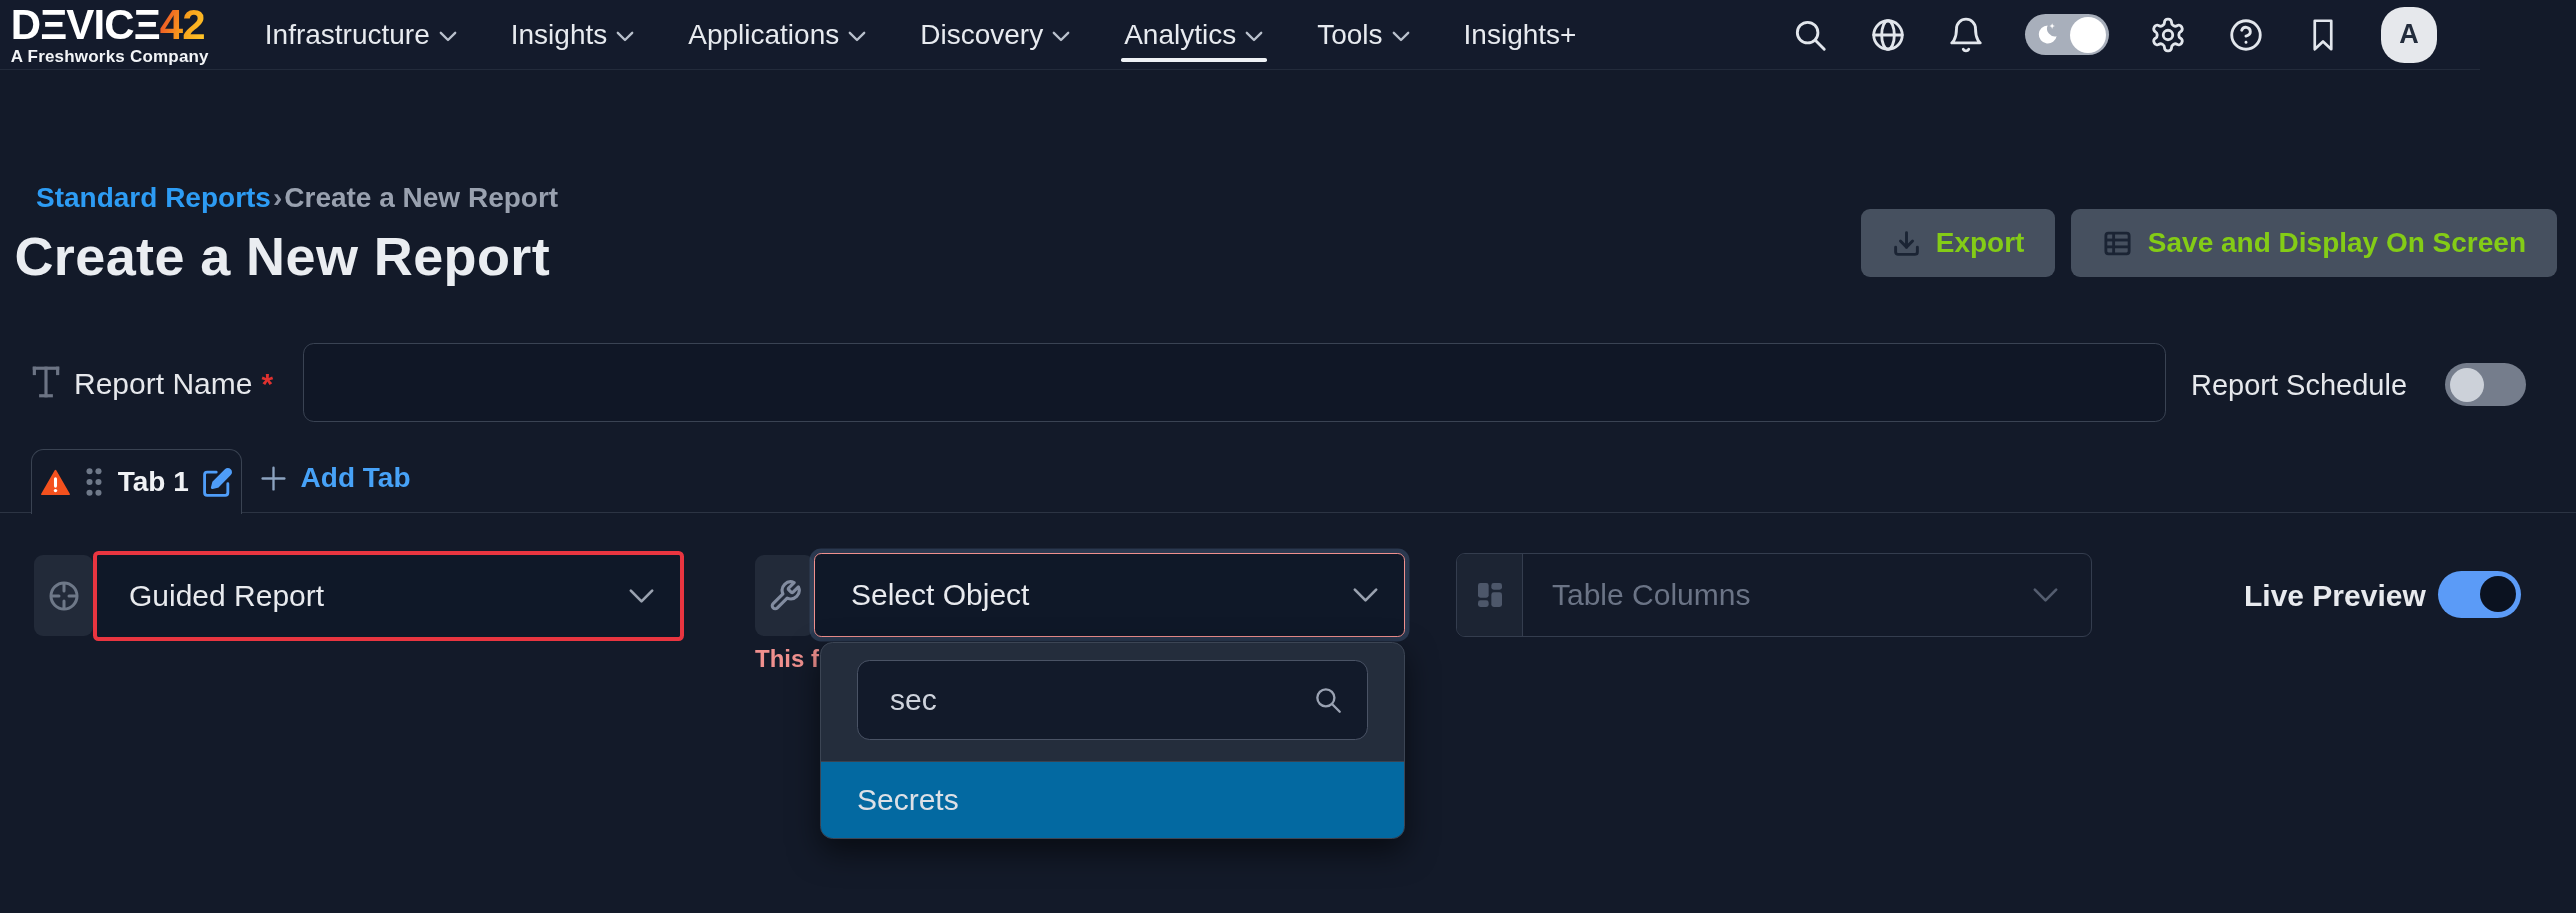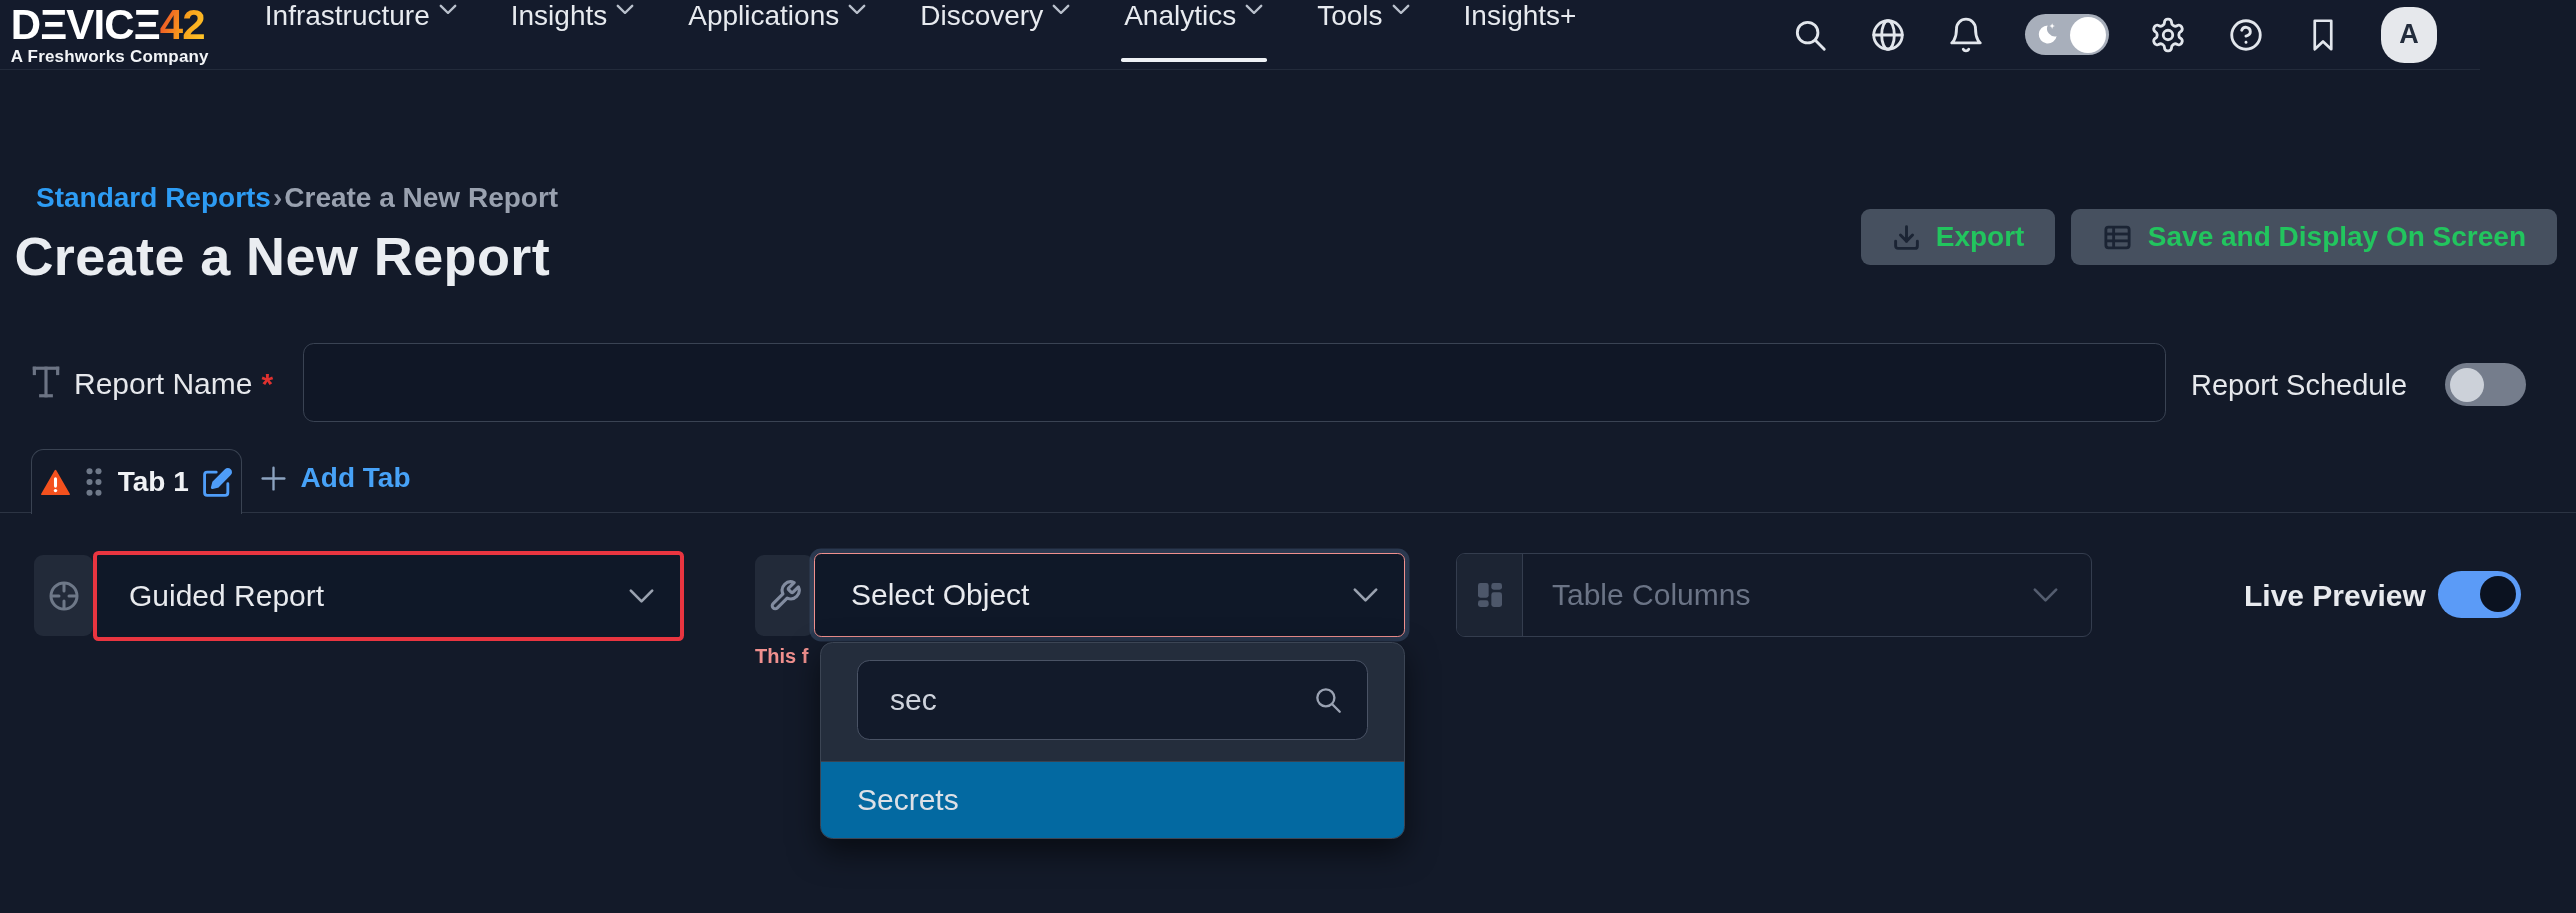--- a/index.html
+++ b/index.html
@@ -20,21 +20,21 @@
   }
   .logo-block { margin-left:10.8px; display:flex; flex-direction:column; line-height:1; cursor:pointer; }
   .logo-line { font-size:42px; font-weight:bold; letter-spacing:-0.9px; color:#ffffff; display:flex; }
   .logo-num {
     background:linear-gradient(110deg,#ee5226 10%,#f8a31c 55%,#ffc227 90%);
     -webkit-background-clip:text; background-clip:text; color:transparent;
   }
   .logo-sub { font-size:17px; font-weight:bold; color:#f2f4f7; margin-top:2.7px; letter-spacing:0.2px; }
 
   .nav-menu { display:flex; align-items:center; margin-left:56px; gap:54px; height:100%; }
-  .nav-item { display:flex; align-items:flex-start; gap:9px; font-size:28px; color:#e7eaef; cursor:pointer; height:100%; position:relative; }
+  .nav-item { display:flex; align-items:center; gap:9px; font-size:28px; color:#e7eaef; cursor:pointer; height:100%; position:relative; }
   .nav-item .chev { margin-top:3.6px; }
   .nav-item.active::after {
     content:""; position:absolute; left:-3.6px; right:-3.6px; bottom:7.2px;
     height:3.6px; background:#eef1f5; border-radius:1.8px;
   }
   .nav-right { margin-left:auto; margin-right:43px; display:flex; align-items:center; gap:40px; }
   .nav-icon { cursor:pointer; }
 
   .theme-toggle { width:84px; height:41px; border-radius:20.7px; background:#a8afbb; position:relative; cursor:pointer; }
   .theme-toggle .knob { position:absolute; right:2.7px; top:2.7px; width:36px; height:36px; border-radius:50%; background:#ffffff; }
@@ -49,23 +49,23 @@
   
   .breadcrumb { position:absolute; left:16px; top:182px; font-size:28px; font-weight:600; display:flex; gap:2px;margin-left:20px; }
   .crumb-link { color:#2d9cf4; cursor:pointer; }
   .crumb-sep { color:#8b93a3; }
   .crumb-current { color:#99a1af; }
   .page-title { position:absolute; left:14.4px; top:225px; font-size:54px; font-weight:bold; color:#eaedf1; letter-spacing:0.4px; }
 
   
   .actions { position:absolute; top:209px; right:19px; display:flex; gap:16px; }
   .btn {
-    height:56px; background:#46505f; border:none; border-radius:9px;
+    height:68px; background:#46505f; border:none; border-radius:9px;
     display:flex; align-items:center; gap:14.4px; padding:0 31px;
-    font-family:inherit; font-size:28px; font-weight:bold; color:#22c55e; cursor:pointer;
+    font-family:inherit; font-size:28px; font-weight:bold; color:#84cc16; cursor:pointer;
   }
 
   
   .rn-icon { position:absolute; left:30px; top:364px; }
   .rn-label { position:absolute; left:74px; top:367px; font-size:30px; color:#e6e8ec; }
   .rn-required { color:#e0312f; margin-left:9px; font-weight:bold; }
   .rn-input {
     position:absolute; left:303px; top:343px; width:1863px; height:79px;
     background:#101726; border:1.3px solid #3a4353; border-radius:10.8px;
     color:#e8eaee; font-size:29px; padding:0 27px; outline:none; font-family:inherit;
@@ -105,21 +105,21 @@
   .sel-chevron { margin-left:auto; }
 
   .object-select {
     position:absolute; left:814px; top:553px; width:591px; height:84px;
     background:#0f1828; border:1.8px solid #f0908e; border-radius:7.2px;
     box-shadow:0 0 0 4.5px rgba(62,82,112,0.55);
     padding:0 25px 0 36px; z-index:3;
   }
   .object-select .sel-text { font-size:30px; color:#e8eaee; }
 
-  .error-text { position:absolute; left:755px; top:645px; font-size:20px; font-weight:600; color:#f0908e; z-index:2; white-space:nowrap; }
+  .error-text { position:absolute; left:755px; top:645px; font-size:24px; font-weight:600; color:#f0908e; z-index:2; white-space:nowrap; }
 
   .dropdown-panel {
     position:absolute; left:820px; top:642px; width:585px; height:197px;
     background:#242d3c; border:0.9px solid #3c4554; border-radius:12.6px;
     box-shadow:0 12.6px 31px rgba(0,0,0,0.55); z-index:10; overflow:hidden;
   }
   .panel-search-wrap { padding:17px 36px 0 36px; }
   .panel-search {
     width:100%; height:80px; background:#121a2a; border:1.3px solid #4a5365; border-radius:12.6px;
     display:flex; align-items:center; padding:0 23.4px 0 32px;

